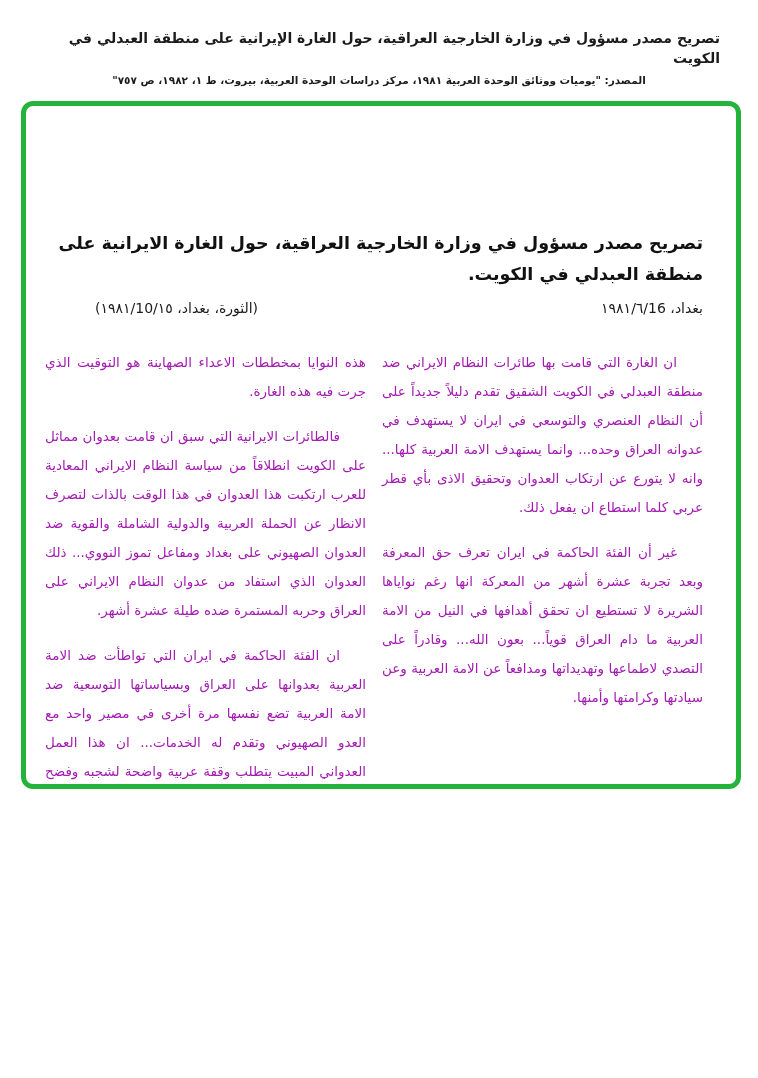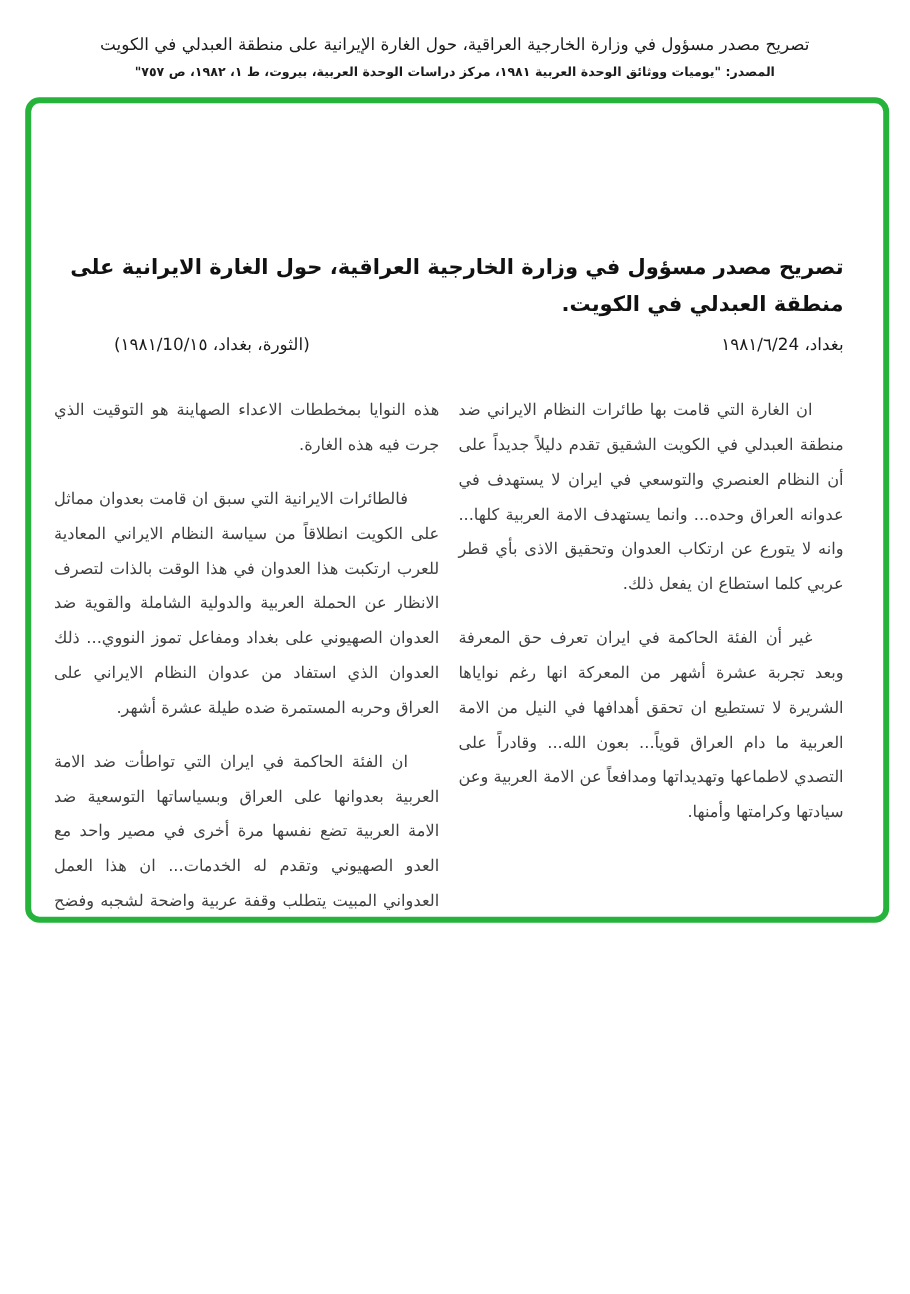--- a/index.html
+++ b/index.html
@@ -8,22 +8,22 @@
     background: #ffffff;
     font-family: "DejaVu Sans", sans-serif;
     color: #1b1b1b;
     overflow: hidden;
   }
   .page { width: 758px; height: 1078px; position: relative; }
 
   
   .top-header {
     direction: rtl;
-    text-align: center;
-    font-weight: normal;
+    text-align: right;
+    font-weight: bold;
     font-size: 14px;
     line-height: 20px;
     padding: 28px 38px 0 38px;
   }
   .top-source {
     direction: rtl;
     text-align: center;
     font-weight: bold;
     font-size: 10.5px;
     line-height: 15px;
@@ -66,21 +66,21 @@
     display: flex;
     gap: 16px;
     margin-top: 32px;
     min-height: 420px;
   }
   .col {
     flex: 1 1 0;
     font-size: 13.5px;
     line-height: 29px;
     text-align: justify;
-    color: #404040;
+    color: #a21caf;
   }
   .para { margin: 0 0 16px 0; text-indent: 26px; }
   .para.flush { text-indent: 0; }
 
   .separator {
     position: relative;
     width: 202px;
     height: 2px;
     background: #2a2a2a;
     margin: 40px auto 0 auto;
@@ -102,21 +102,21 @@
 
   <div class="top-header">تصريح مصدر مسؤول في وزارة الخارجية العراقية، حول الغارة الإيرانية على منطقة العبدلي في الكويت</div>
 
   <div class="top-source">المصدر: "يوميات ووثائق الوحدة العربية ١٩٨١، مركز دراسات الوحدة العربية، بيروت، ط ١، ١٩٨٢، ص ٧٥٧"</div>
 
   <div class="green-box" style="border-color: rgb(37, 179, 59);">
 
     <div class="doc-title">تصريح مصدر مسؤول في وزارة الخارجية العراقية، حول الغارة الايرانية على منطقة العبدلي في الكويت.</div>
 
     <div class="dateline">
-      <span class="date-right">بغداد، ١٩٨١/٦/24</span>
+      <span class="date-right">بغداد، ١٩٨١/٦/16</span>
       <span class="date-left">(الثورة، بغداد، ١٩٨١/10/١٥)</span>
     </div>
 
     <div class="columns">
       <div class="col">
           <p class="para">ان الغارة التي قامت بها طائرات النظام الايراني ضد منطقة العبدلي في الكويت الشقيق تقدم دليلاً جديداً على أن النظام العنصري والتوسعي في ايران لا يستهدف في عدوانه العراق وحده... وانما يستهدف الامة العربية كلها... وانه لا يتورع عن ارتكاب العدوان وتحقيق الاذى بأي قطر عربي كلما استطاع ان يفعل ذلك.</p>
           <p class="para">غير أن الفئة الحاكمة في ايران تعرف حق المعرفة وبعد تجربة عشرة أشهر من المعركة انها رغم نواياها الشريرة لا تستطيع ان تحقق أهدافها في النيل من الامة العربية ما دام العراق قوياً... بعون الله... وقادراً على التصدي لاطماعها وتهديداتها ومدافعاً عن الامة العربية وعن سيادتها وكرامتها وأمنها.</p>
         </div>
       <div class="col">
           <p class="para flush">هذه النوايا بمخططات الاعداء الصهاينة هو التوقيت الذي جرت فيه هذه الغارة.</p>

